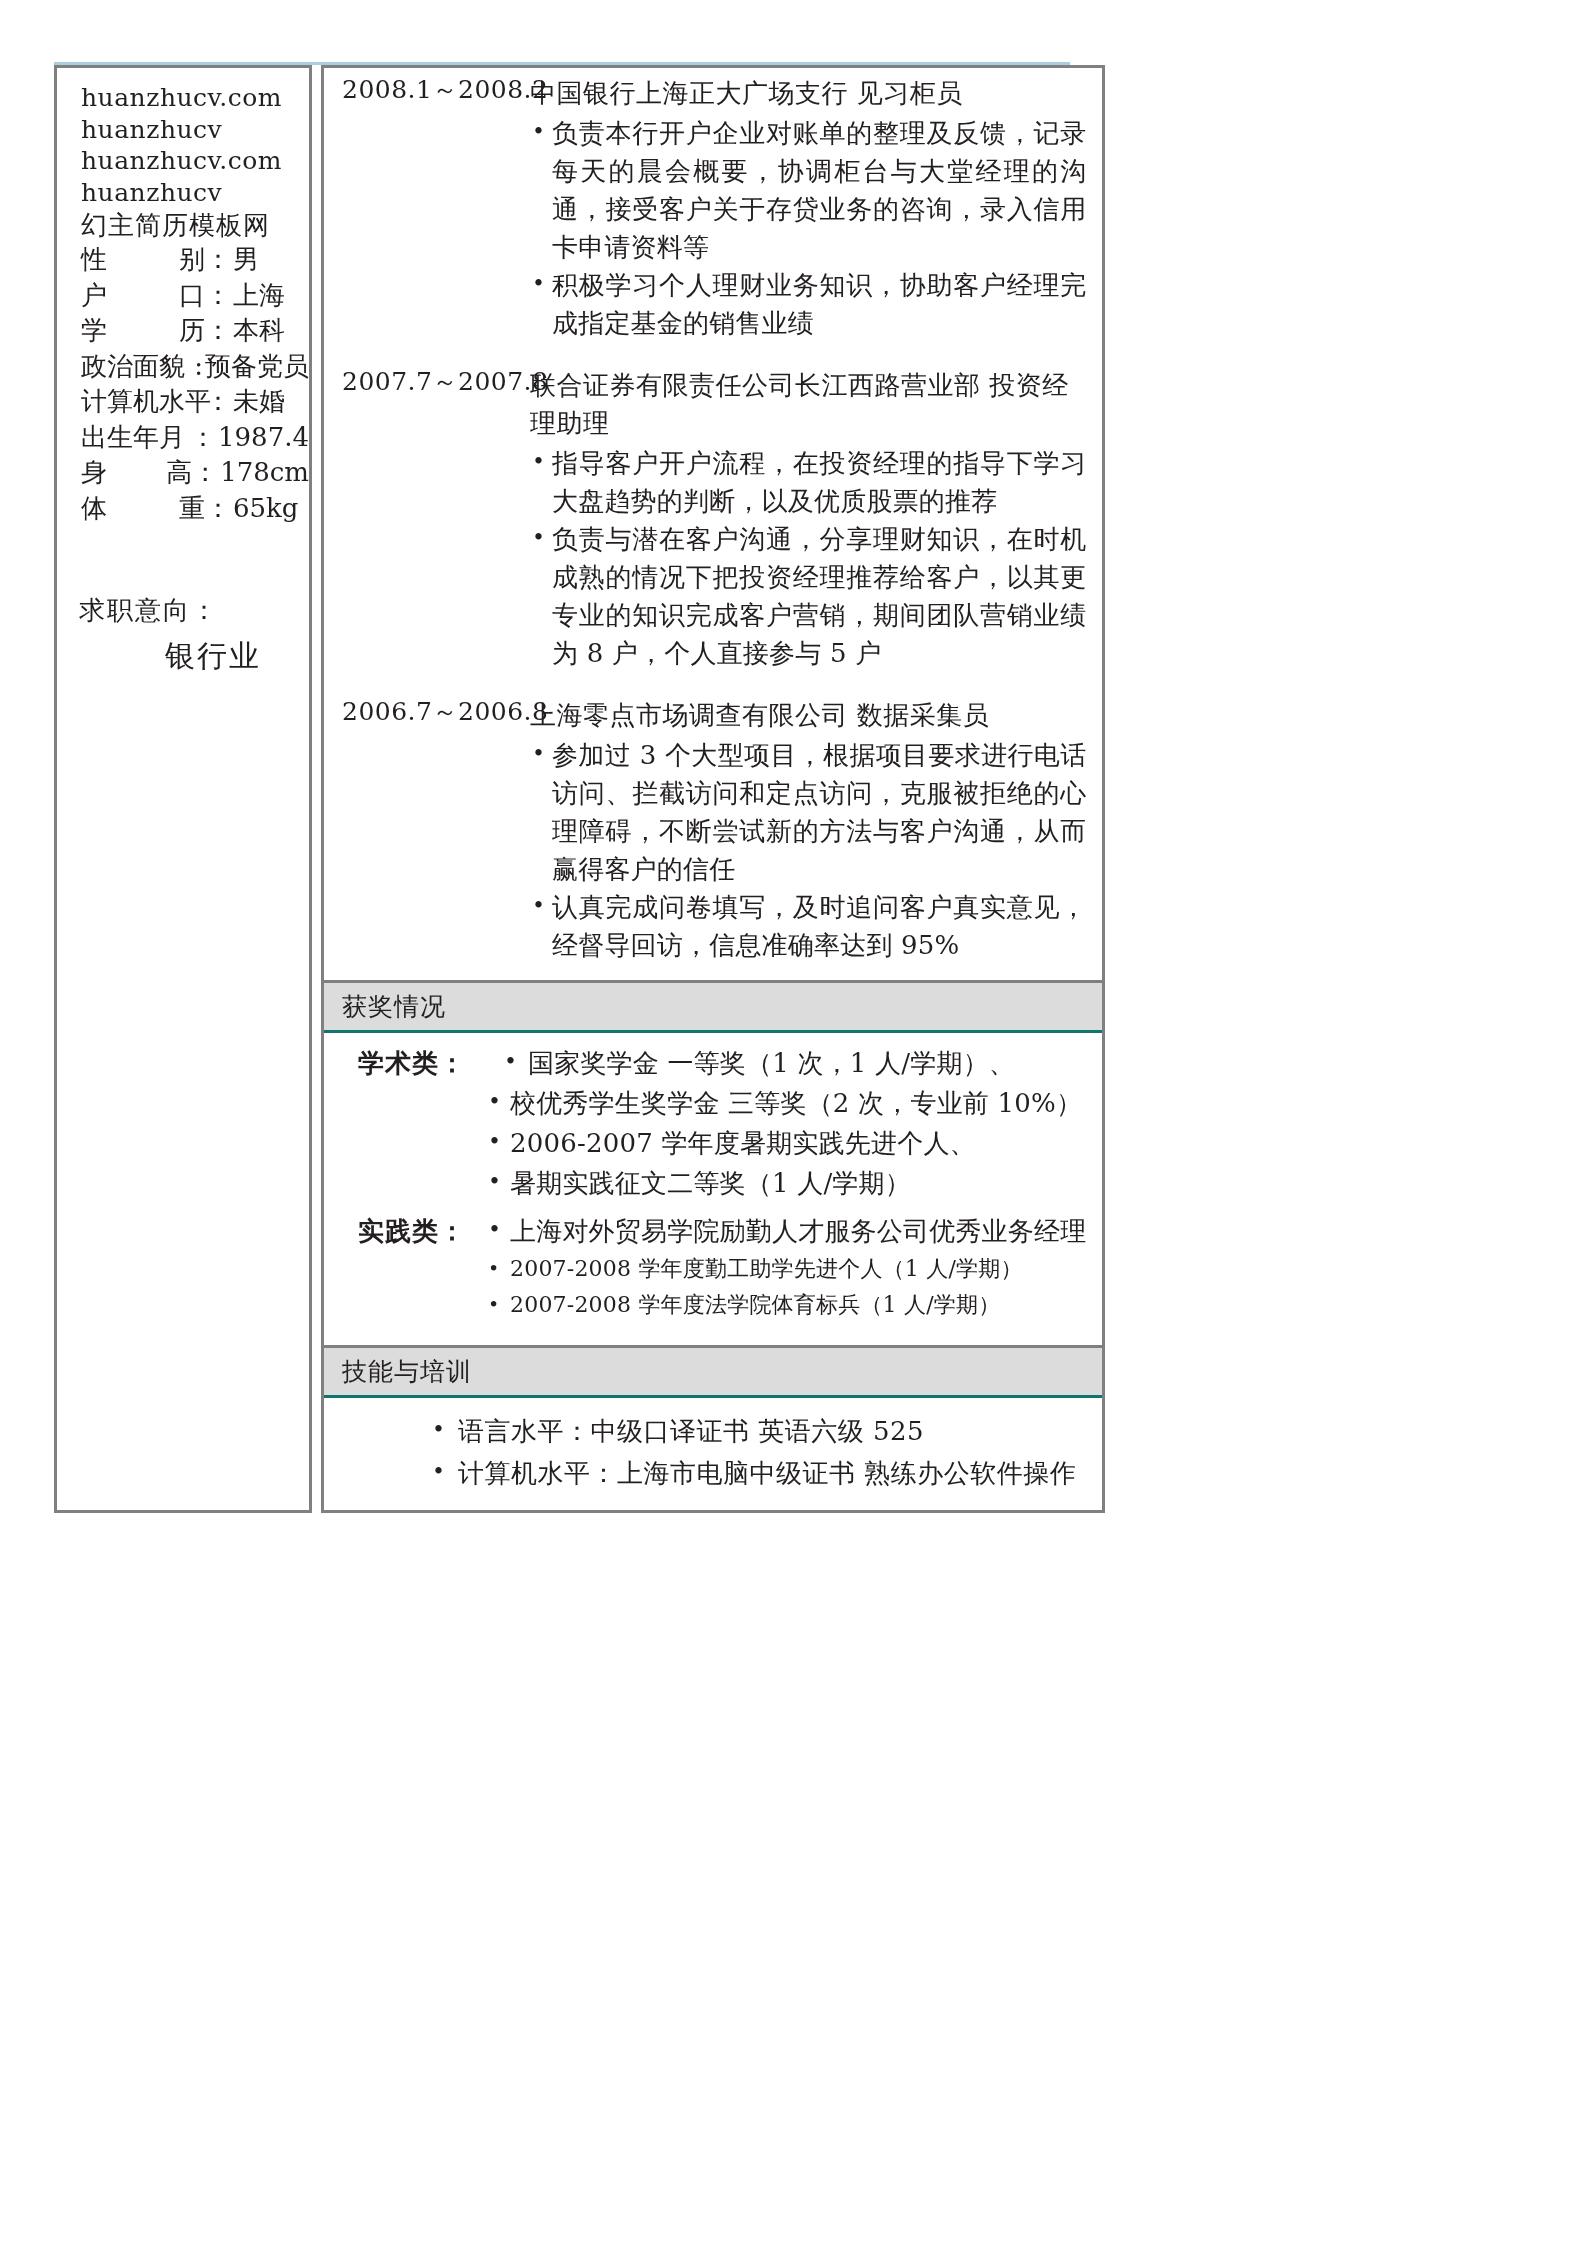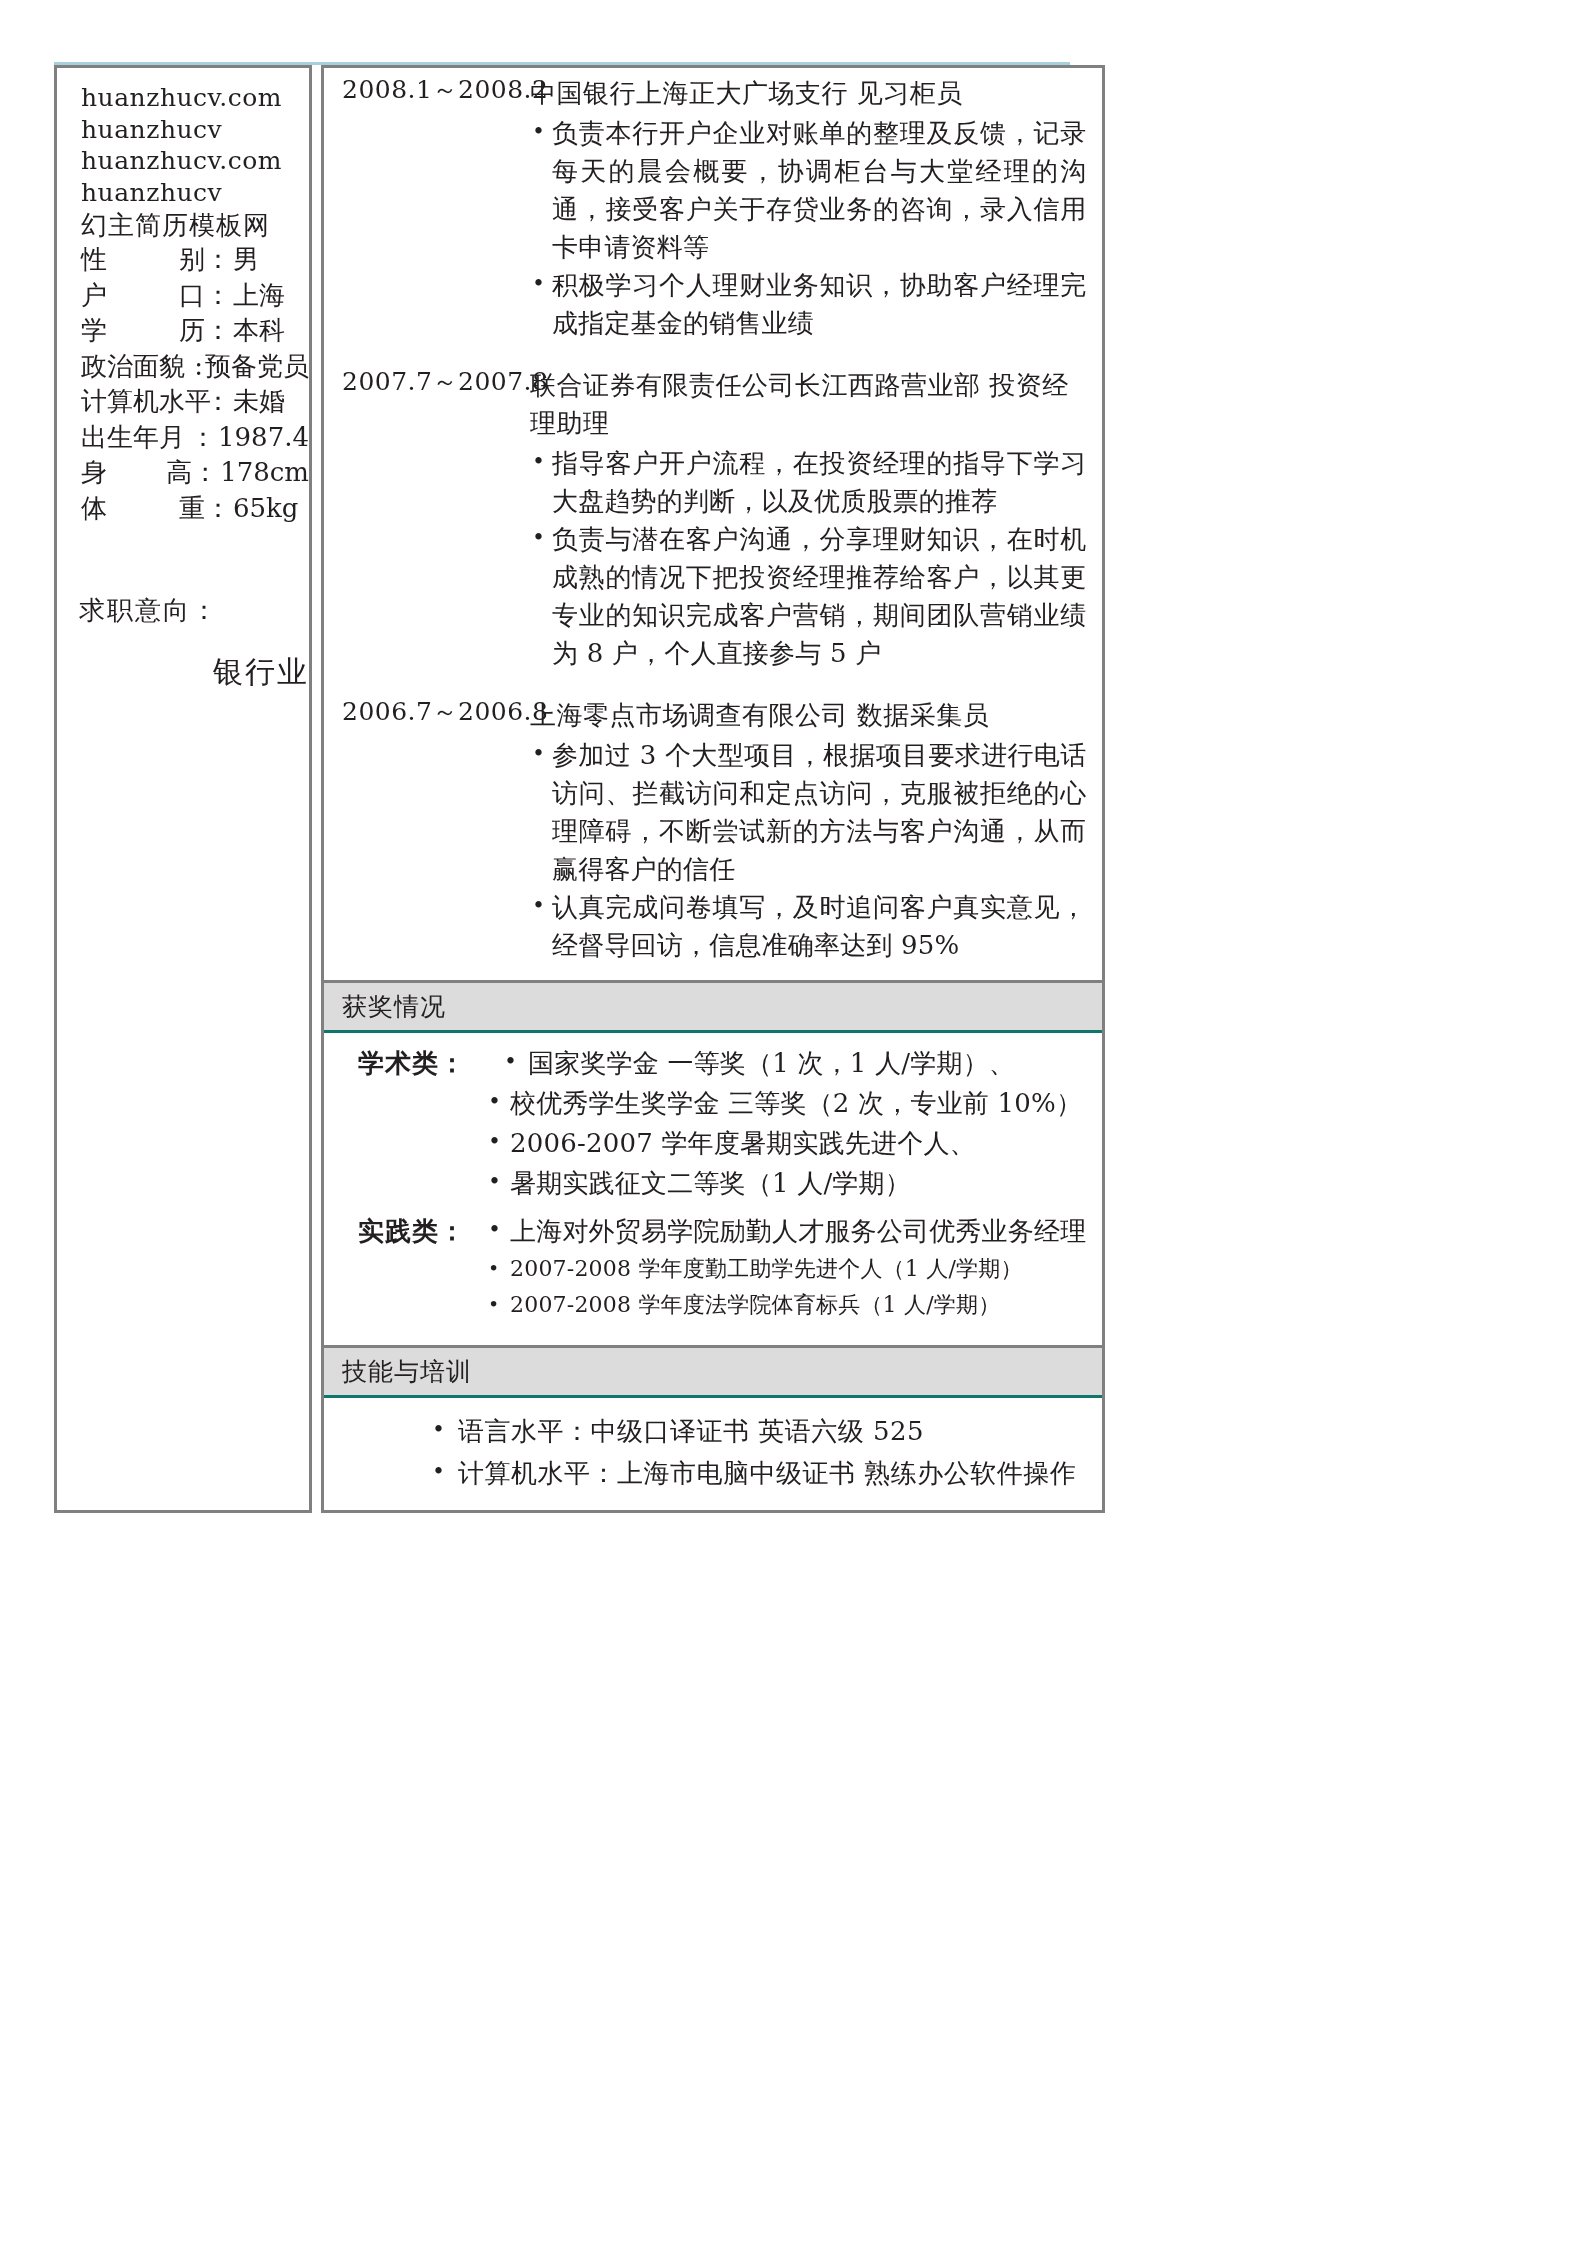--- a/index.html
+++ b/index.html
@@ -94,26 +94,25 @@
   .info-colon { margin-right: 2px; }
   .info-value { }
   .objective-title {
     margin-top: 62px;
     padding-left: 22px;
     font-size: 26px;
     line-height: 44px;
     letter-spacing: 2px;
   }
   .objective-value {
-    margin-top: 18px;
+    margin-top: 2px;
     padding-left: 108px;
     font-size: 30px;
     line-height: 44px;
     letter-spacing: 2px;
-    text-align: right;
   }
 
   
   .job {
     display: flex;
     padding: 0;
   }
   .job-dates {
     width: 206px;
     flex: none;

